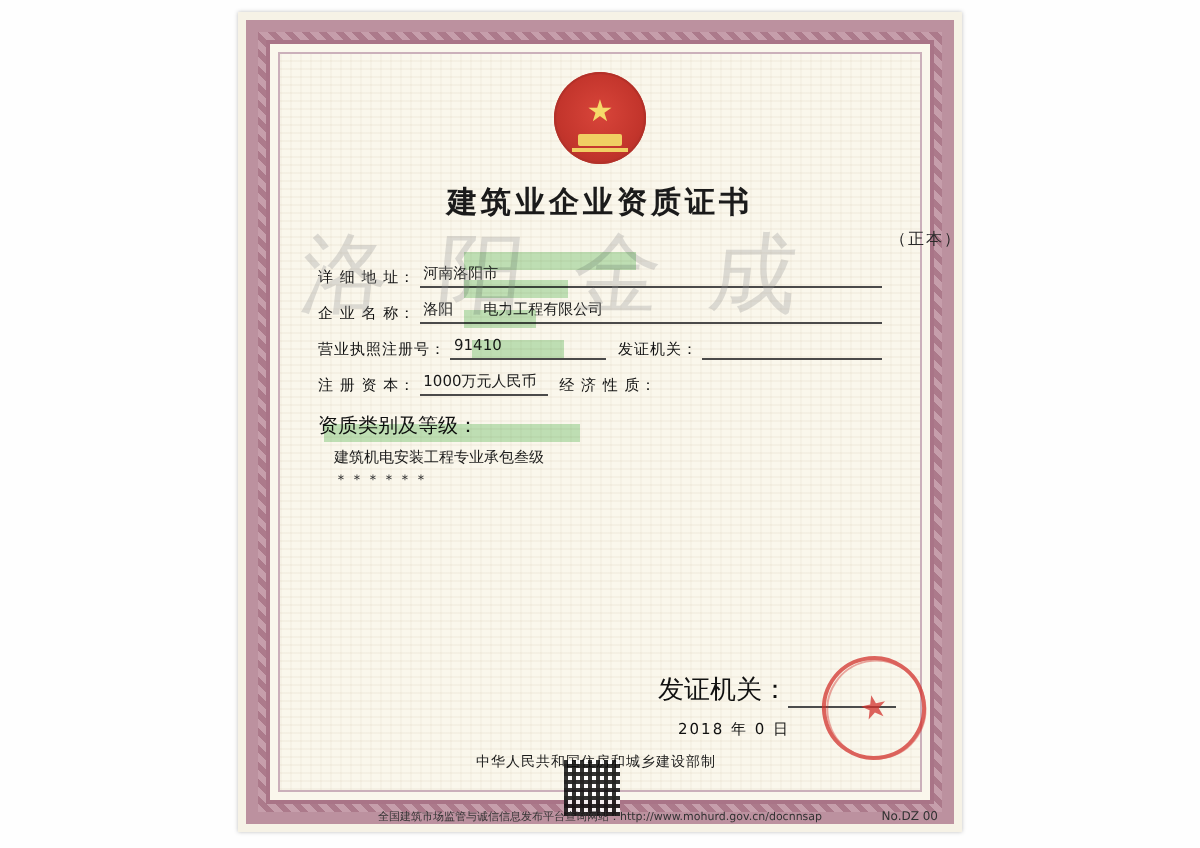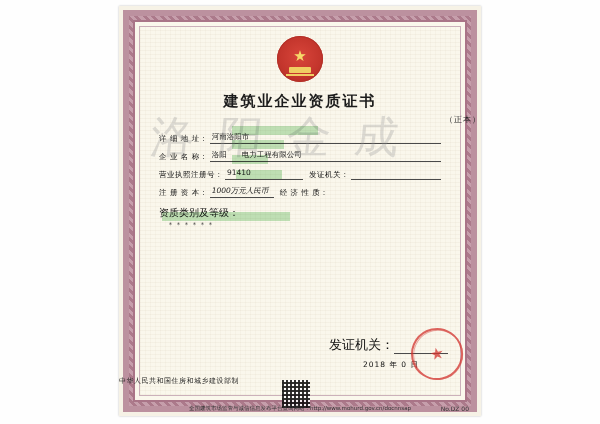--- a/index.html
+++ b/index.html
@@ -79,45 +79,45 @@
   .row{display:flex;align-items:flex-end;margin-bottom:4px;height:14px;}
   .lbl{
     font-size:7.5px;color:#111;white-space:nowrap;letter-spacing:.5px;
     padding-right:2px;flex:none;
   }
   .val{
     flex:1;border-bottom:1px solid #4a4a4a;font-size:7.5px;color:#1a1a1a;
     padding:0 2px 1px 2px;line-height:11px;white-space:nowrap;overflow:hidden;
   }
   .val.short{flex:none;}
-  .w60{width:60px;font-style:italic;}
+  .w60{width:60px;}
   .w74{width:74px;}
 
   .scope-label{
     font-size:10px;color:#111;margin-top:8px;
   }
   .scope-box{
     margin-top:3px;font-size:7.5px;color:#1a1a1a;line-height:12px;
     padding-left:8px;
   }
   .scope-dots{font-size:7px;color:#333;letter-spacing:1px;padding-left:8px;}
 
   
   .issuer{
     position:absolute;left:210px;top:330px;font-size:13px;color:#111;
   }
   .issuer .line{
     display:inline-block;width:54px;border-bottom:1px solid #4a4a4a;height:10px;
     vertical-align:bottom;
   }
   .datestamp{
-    position:absolute;left:244px;top:354px;font-size:7.5px;color:#111;letter-spacing:1px;
+    position:absolute;left:220px;top:354px;font-size:7.5px;color:#111;letter-spacing:1px;
   }
   .footer-org{
-    position:absolute;left:0;right:4px;top:370px;text-align:left;
+    position:absolute;left:0;right:4px;top:370px;text-align:center;
     font-size:7px;color:#1b1b1b;letter-spacing:.5px;
   }
 
   
   .seal{
     position:absolute;left:292px;top:322px;width:48px;height:48px;
     border:2px solid #d2322d;border-radius:50%;
     opacity:.75;transform:rotate(-12deg);
   }
   .seal .star{
@@ -196,20 +196,21 @@
         <span class="lbl" style="padding-left:6px">发证机关：</span>
         <span class="val"></span>
       </div>
       <div class="row">
         <span class="lbl">注 册 资 本：</span>
         <span class="val short w60">1000万元人民币</span>
         <span class="lbl" style="padding-left:6px">经 济 性 质：</span>
       </div>
 
       <div class="scope-label">资质类别及等级：</div>
+      <div class="scope-box">建筑机电安装工程专业承包叁级</div>
       <div class="scope-dots">＊＊＊＊＊＊</div>
     </div>
 
     <div class="issuer">
       <span>发证机关：</span><span class="line"></span>
     </div>
 
     <div class="datestamp">2018 年 0     日</div>
 
     <div class="seal">

